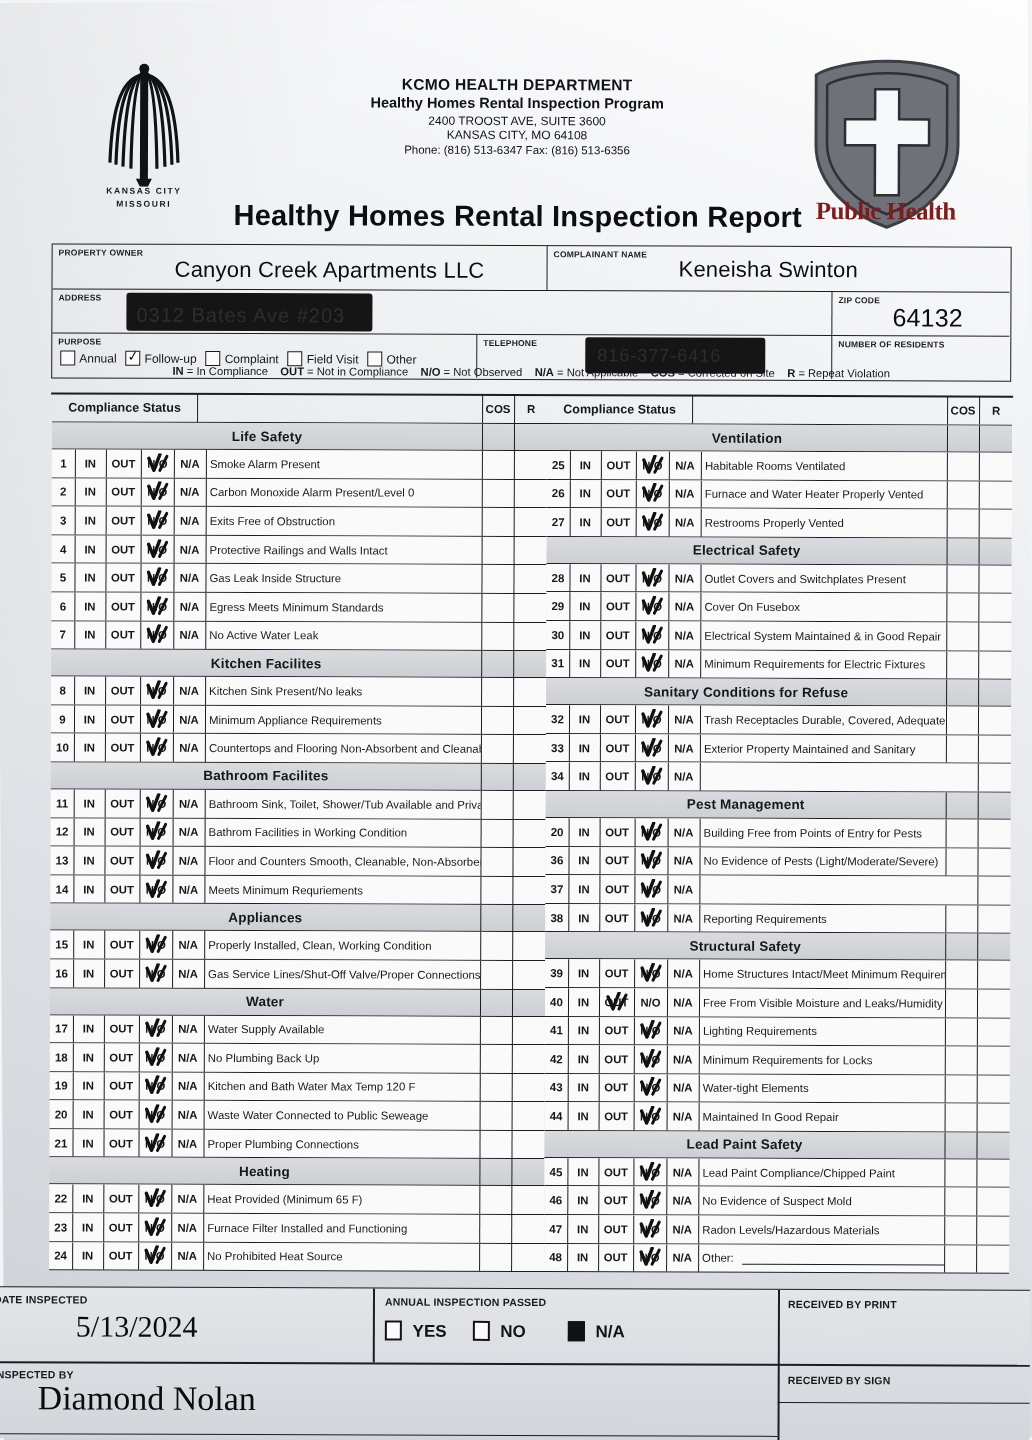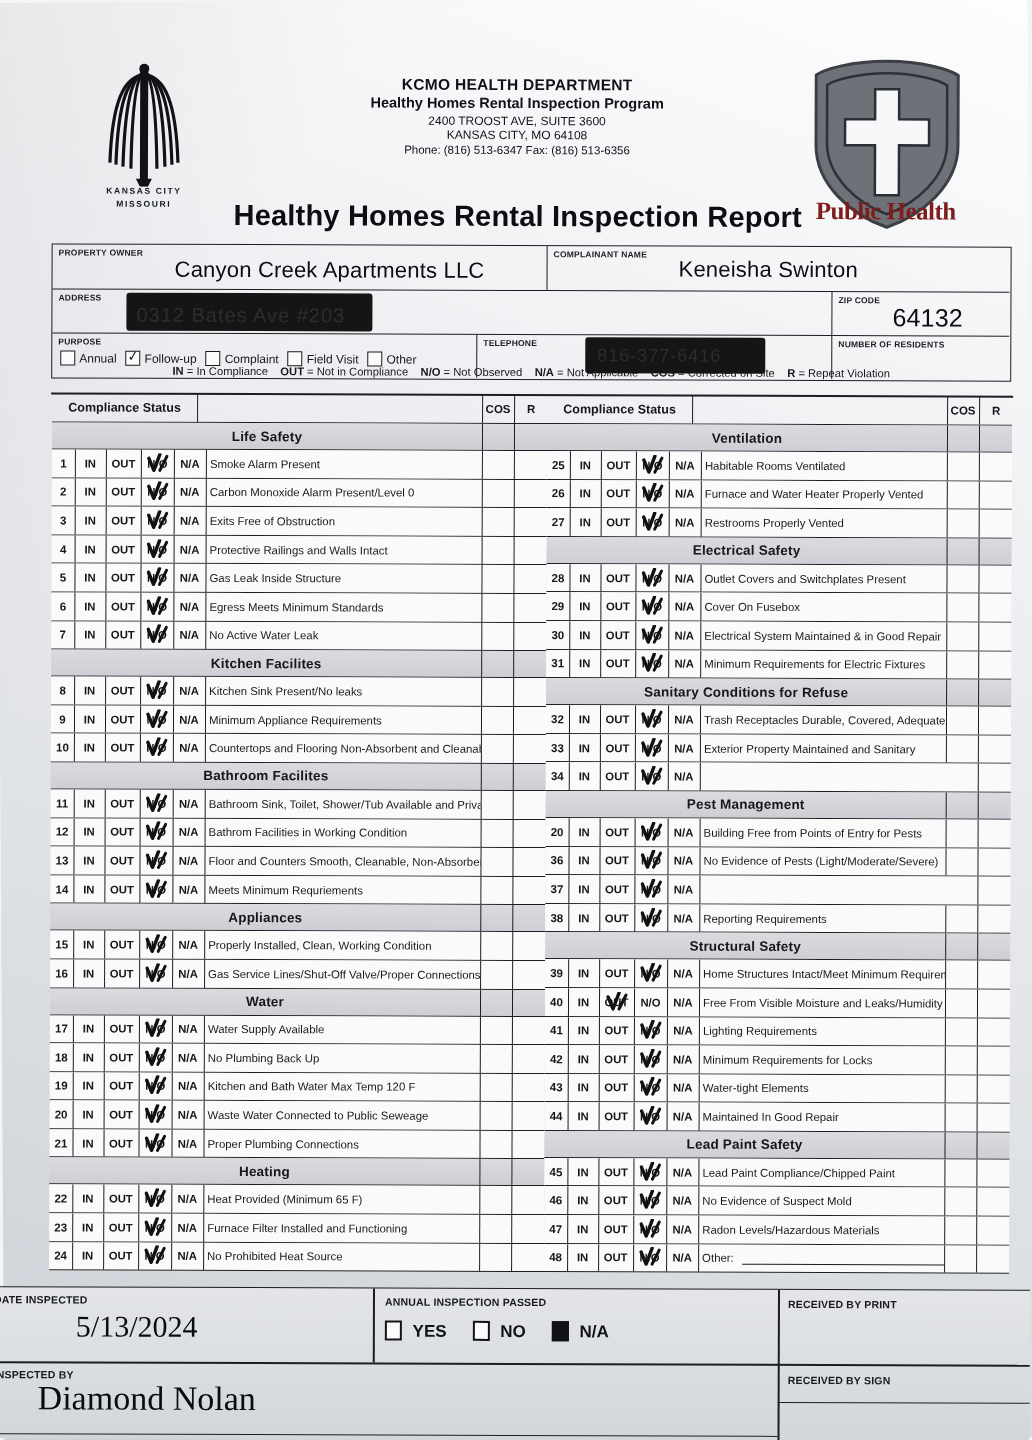--- a/index.html
+++ b/index.html
@@ -1046,21 +1046,21 @@
     <div class="fcell" style="left:0;top:0;width:385px;height:74px;">
       <span class="flbl" style="left:6px;top:6px;">DATE INSPECTED</span>
       <span class="fval" style="left:88px;top:22px;">5/13/2024</span>
     </div>
 
     <div class="fcell" style="left:387px;top:0;width:403px;height:74px;">
       <span class="flbl" style="left:10px;top:7px;">ANNUAL INSPECTION PASSED</span>
       <div class="passrow" style="left:10px;top:32px;">
         <span class="bigbox"></span>
         <span style="margin:0 26px 0 6px;">YES</span><span class="bigbox"></span>
-        <span style="margin:0 26px 0 6px;">NO</span><span class="bigbox filled"></span>
+        <span style="margin:0 42px 0 6px;">NO</span><span class="bigbox filled"></span>
         <span style="margin-left:6px;">N/A</span>
       </div>
     </div>
 
     <div class="fcell" style="left:792px;top:0;width:250px;height:74px;">
       <span class="flbl" style="left:8px;top:8px;">RECEIVED BY PRINT</span>
       <span class="fval" style="left:14px;top:26px;font-size:22px;"></span>
     </div>
 
     <div class="fcell" style="left:0;top:76px;width:790px;height:70px;">

